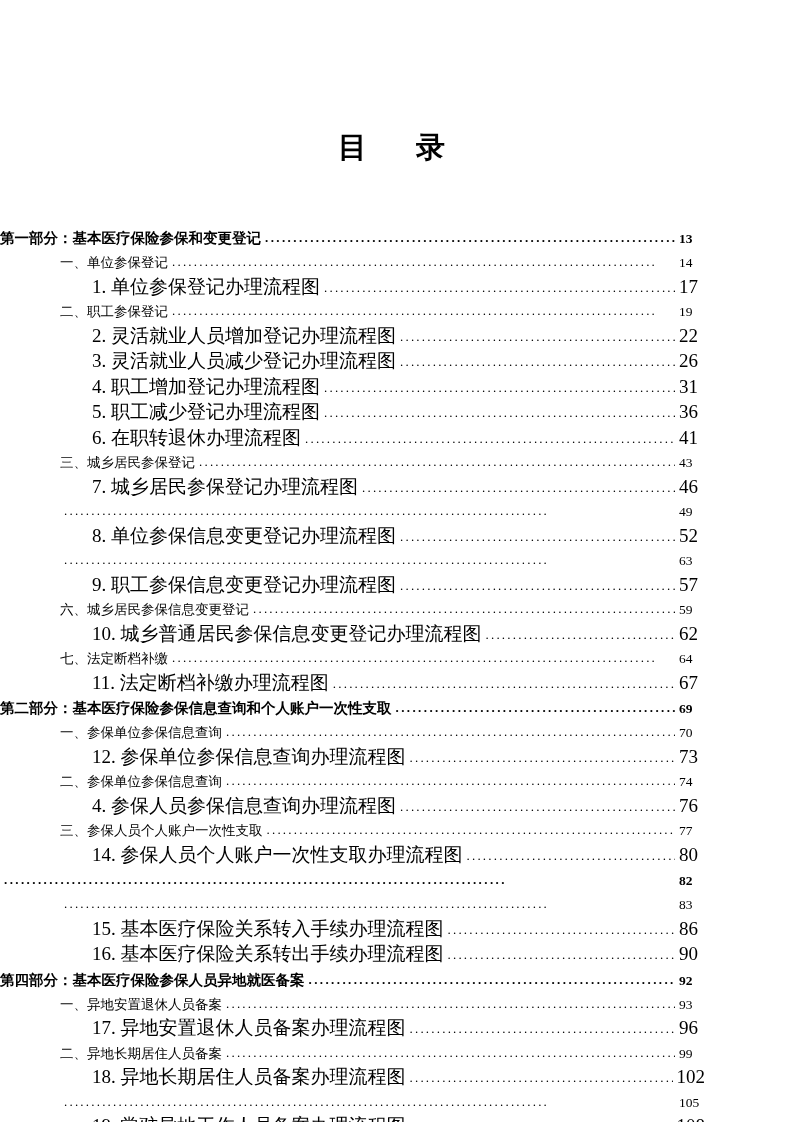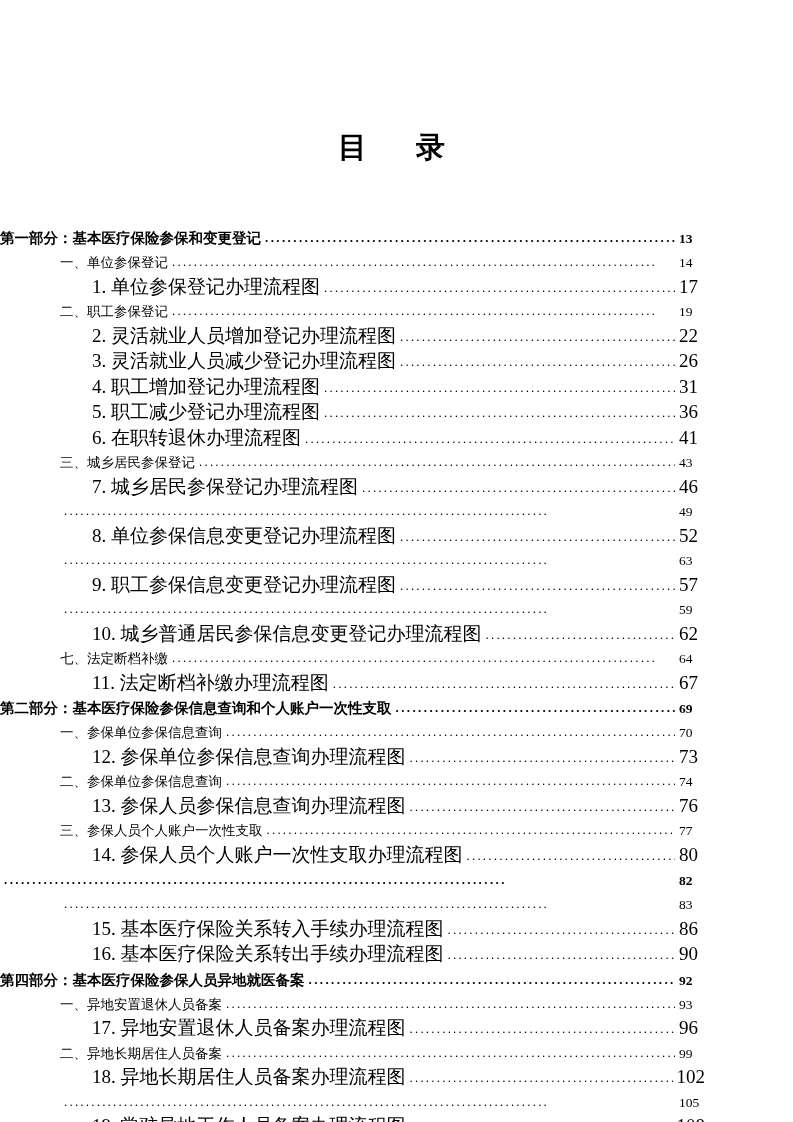--- a/index.html
+++ b/index.html
@@ -161,20 +161,21 @@
       <div class="toc-row lvl-sec">
         <span class="toc-dots">.........................................................................................</span>
         <span class="toc-page">63</span>
       </div>
       <div class="toc-row lvl-item">
         <span class="toc-label">9. 职工参保信息变更登记办理流程图</span>
         <span class="toc-dots">.........................................................................................</span>
         <span class="toc-page">57</span>
       </div>
       <div class="toc-row lvl-sec">
+        <span class="toc-label">六、城乡居民参保信息变更登记</span>
         <span class="toc-dots">.........................................................................................</span>
         <span class="toc-page">59</span>
       </div>
       <div class="toc-row lvl-item">
         <span class="toc-label">10. 城乡普通居民参保信息变更登记办理流程图</span>
         <span class="toc-dots">.........................................................................................</span>
         <span class="toc-page">62</span>
       </div>
       <div class="toc-row lvl-sec">
         <span class="toc-label">七、法定断档补缴</span>
@@ -200,21 +201,21 @@
         <span class="toc-label">12. 参保单位参保信息查询办理流程图</span>
         <span class="toc-dots">.........................................................................................</span>
         <span class="toc-page">73</span>
       </div>
       <div class="toc-row lvl-sec">
         <span class="toc-label">二、参保单位参保信息查询</span>
         <span class="toc-dots">.........................................................................................</span>
         <span class="toc-page">74</span>
       </div>
       <div class="toc-row lvl-item">
-        <span class="toc-label">13. 参保人员参保信息查询办理流程图</span>
+        <span class="toc-label">4. 参保人员参保信息查询办理流程图</span>
         <span class="toc-dots">.........................................................................................</span>
         <span class="toc-page">76</span>
       </div>
       <div class="toc-row lvl-sec">
         <span class="toc-label">三、参保人员个人账户一次性支取</span>
         <span class="toc-dots">.........................................................................................</span>
         <span class="toc-page">77</span>
       </div>
       <div class="toc-row lvl-item">
         <span class="toc-label">14. 参保人员个人账户一次性支取办理流程图</span>

